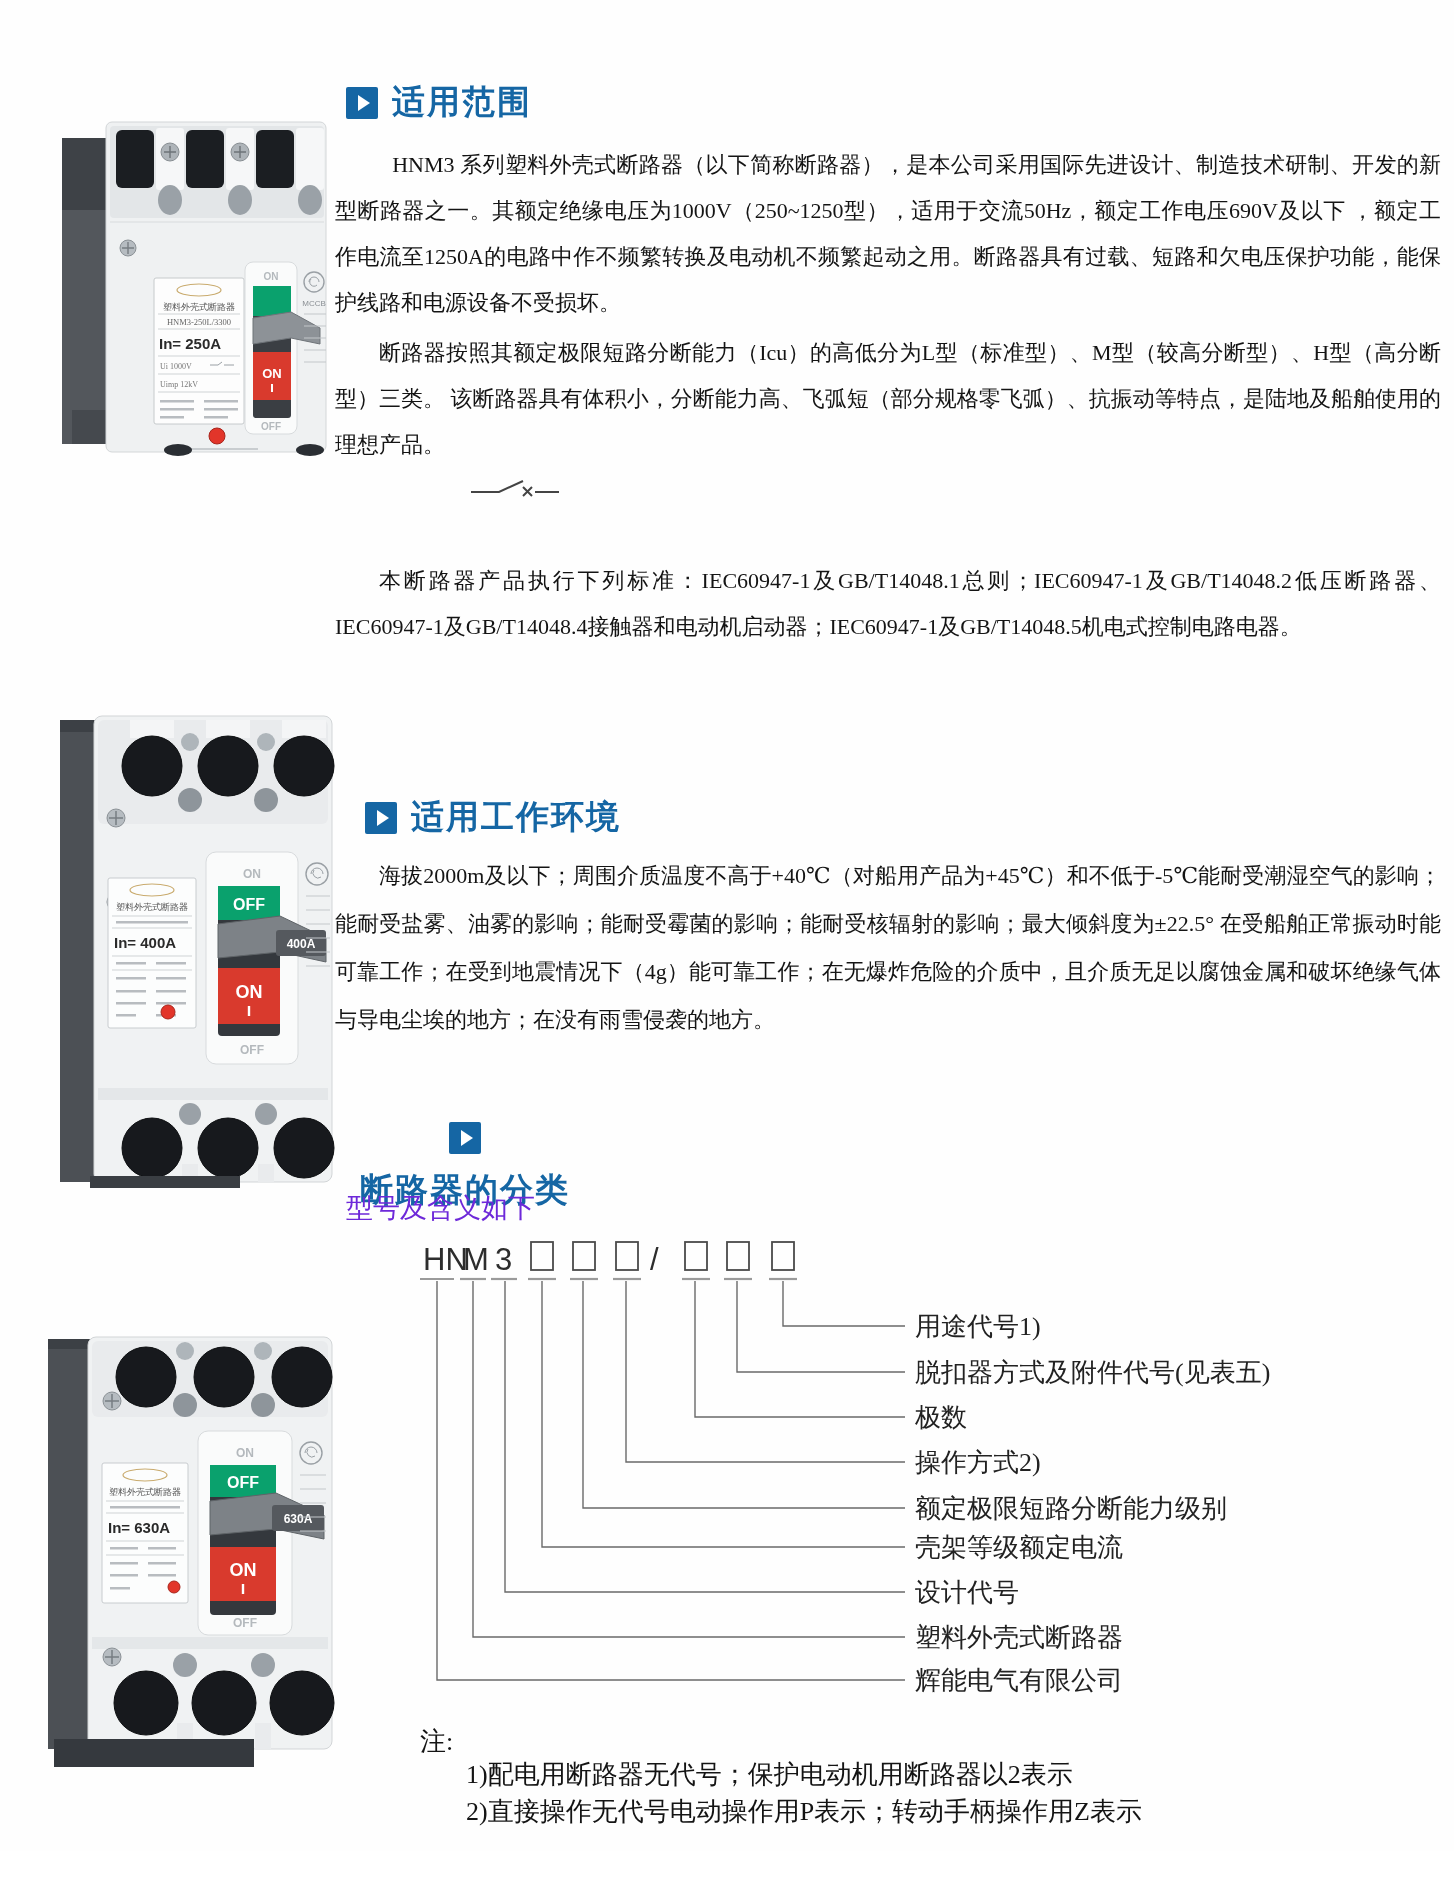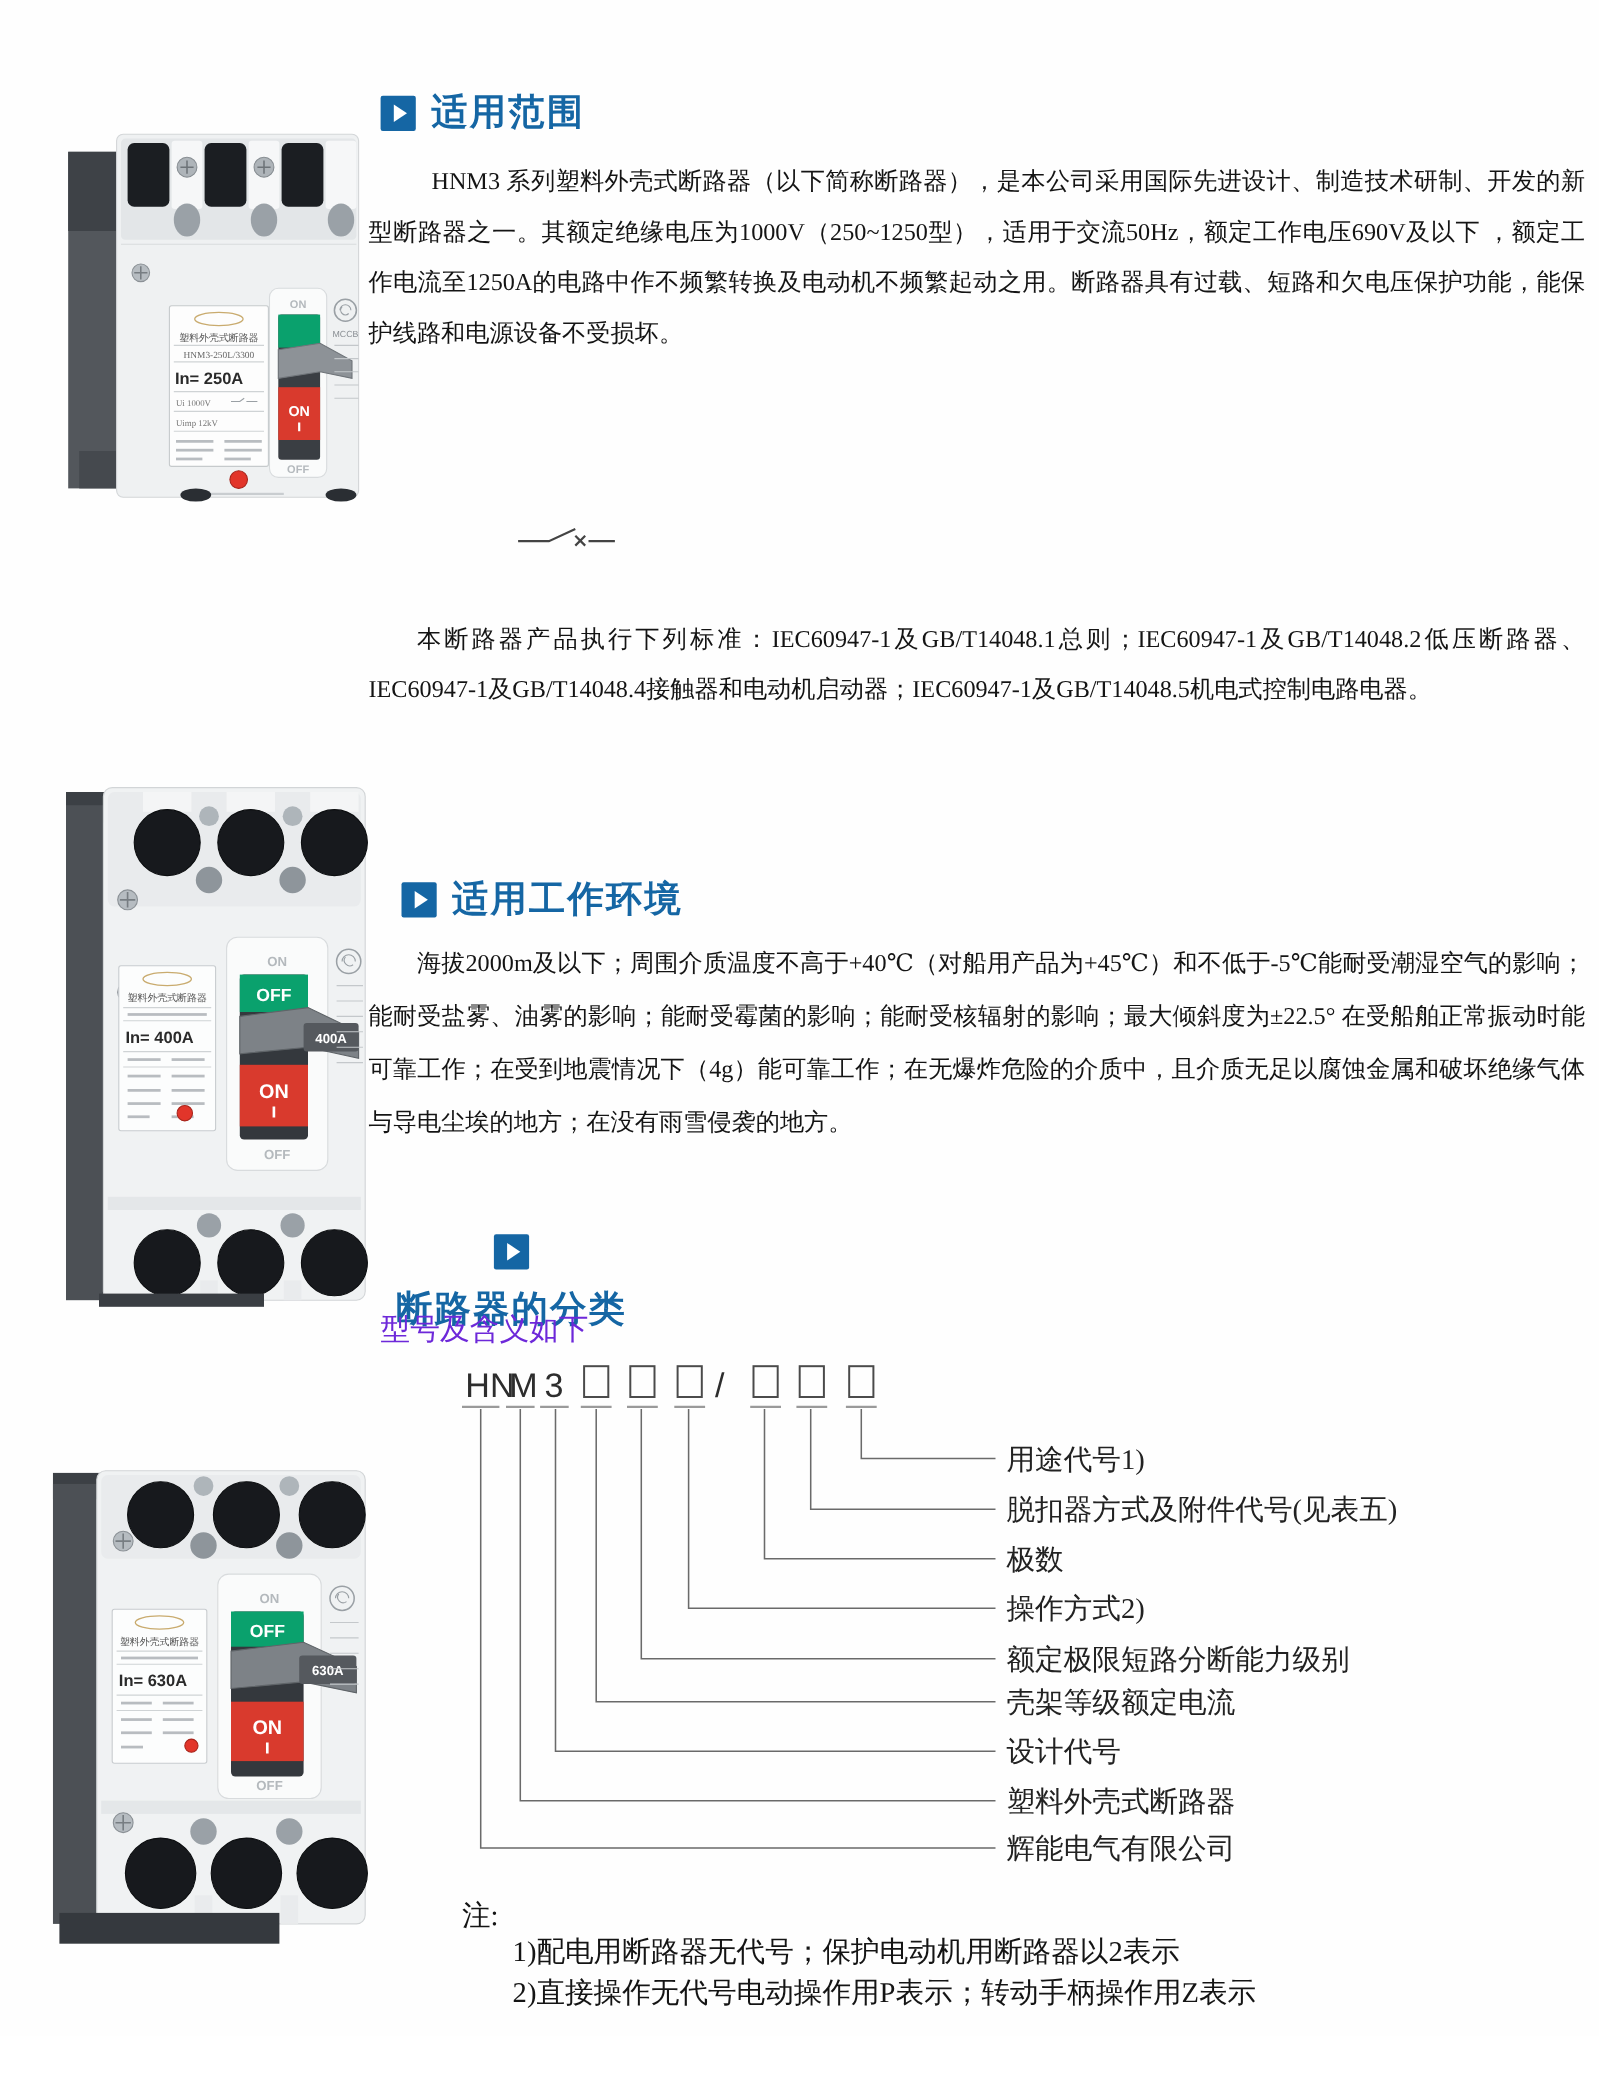--- a/index.html
+++ b/index.html
@@ -46,20 +46,21 @@
 <div class="page">
 
   <div class="abs sec-head" style="left:346px;top:80px;">
     <span class="sq">
         <span class="tri"></span>
       </span>
     <span class="t">适用范围</span>
   </div>
 
   <div class="abs para ind25" style="left:335px;top:142px;">HNM3 系列塑料外壳式断路器（以下简称断路器），是本公司采用国际先进设计、制造技术研制、开发的新型断路器之一。其额定绝缘电压为1000V（250~1250型），适用于交流50Hz，额定工作电压690V及以下 ，额定工作电流至1250A的电路中作不频繁转换及电动机不频繁起动之用。断路器具有过载、短路和欠电压保护功能，能保护线路和电源设备不受损坏。</div>
+  <div class="abs para ind2" style="left:335px;top:330px;">断路器按照其额定极限短路分断能力（Icu）的高低分为L型（标准型）、M型（较高分断型）、H型（高分断型）三类。 该断路器具有体积小，分断能力高、飞弧短（部分规格零飞弧）、抗振动等特点，是陆地及船舶使用的理想产品。</div>
   <div class="abs para ind2" style="left:335px;top:466px;">
     <span class="iso-sym"><svg width="92" height="22" viewBox="0 0 92 22">
           <path d="M2 15 H30 L54 4" stroke="#444" stroke-width="2" fill="none"></path>
           <path d="M54 10 l9 9 M63 10 l-9 9" stroke="#444" stroke-width="2" fill="none"></path>
           <path d="M66 15 H90" stroke="#444" stroke-width="2" fill="none"></path>
         </svg></span>
   </div>
   <div class="abs para ind2" style="left:335px;top:558px;">本断路器产品执行下列标准：IEC60947-1及GB/T14048.1总则；IEC60947-1及GB/T14048.2低压断路器、IEC60947-1及GB/T14048.4接触器和电动机启动器；IEC60947-1及GB/T14048.5机电式控制电路电器。</div>
 
   <div class="abs sec-head" style="left:346px;top:795px;padding-left:19px;">

